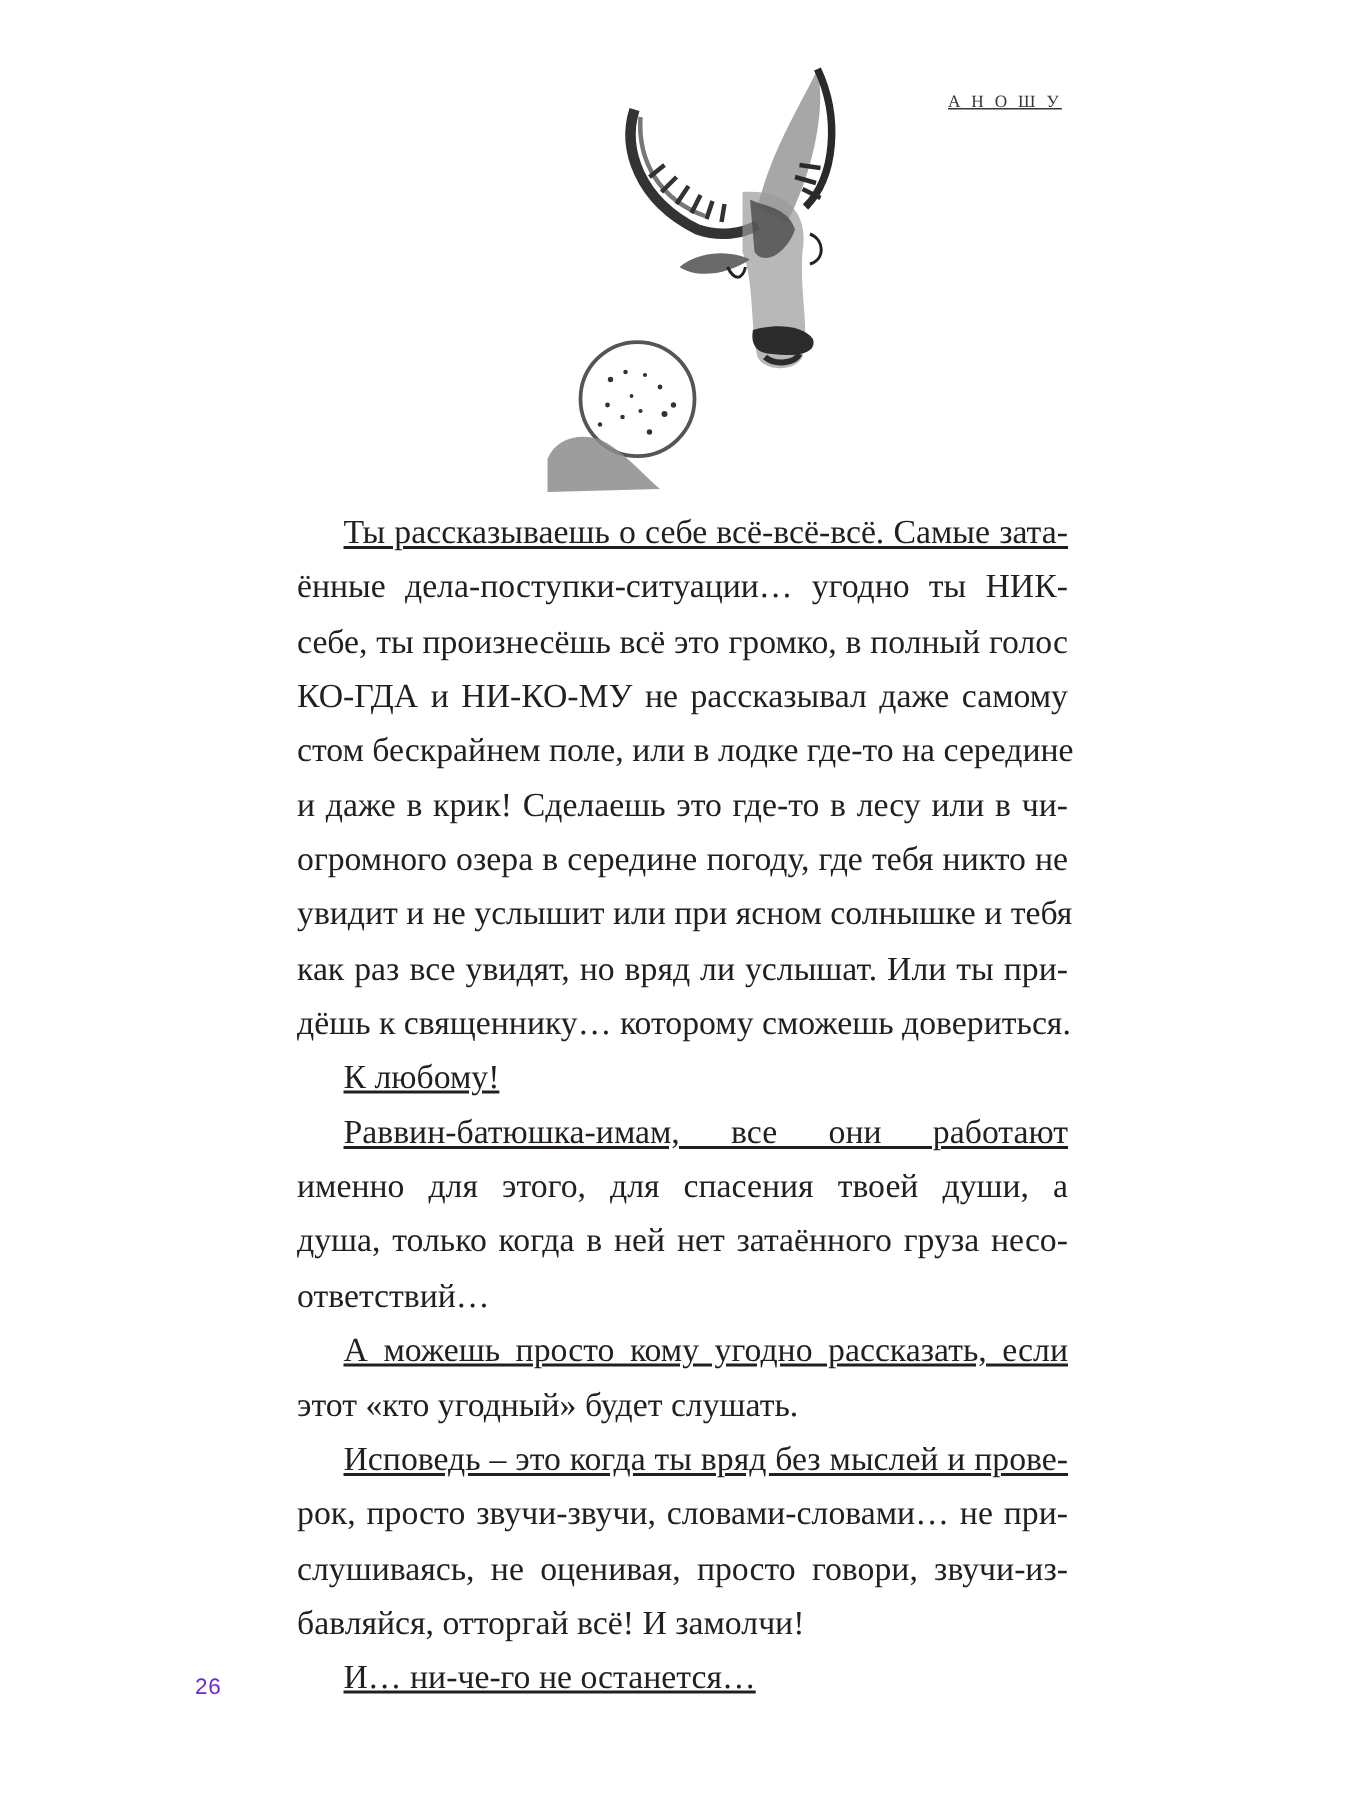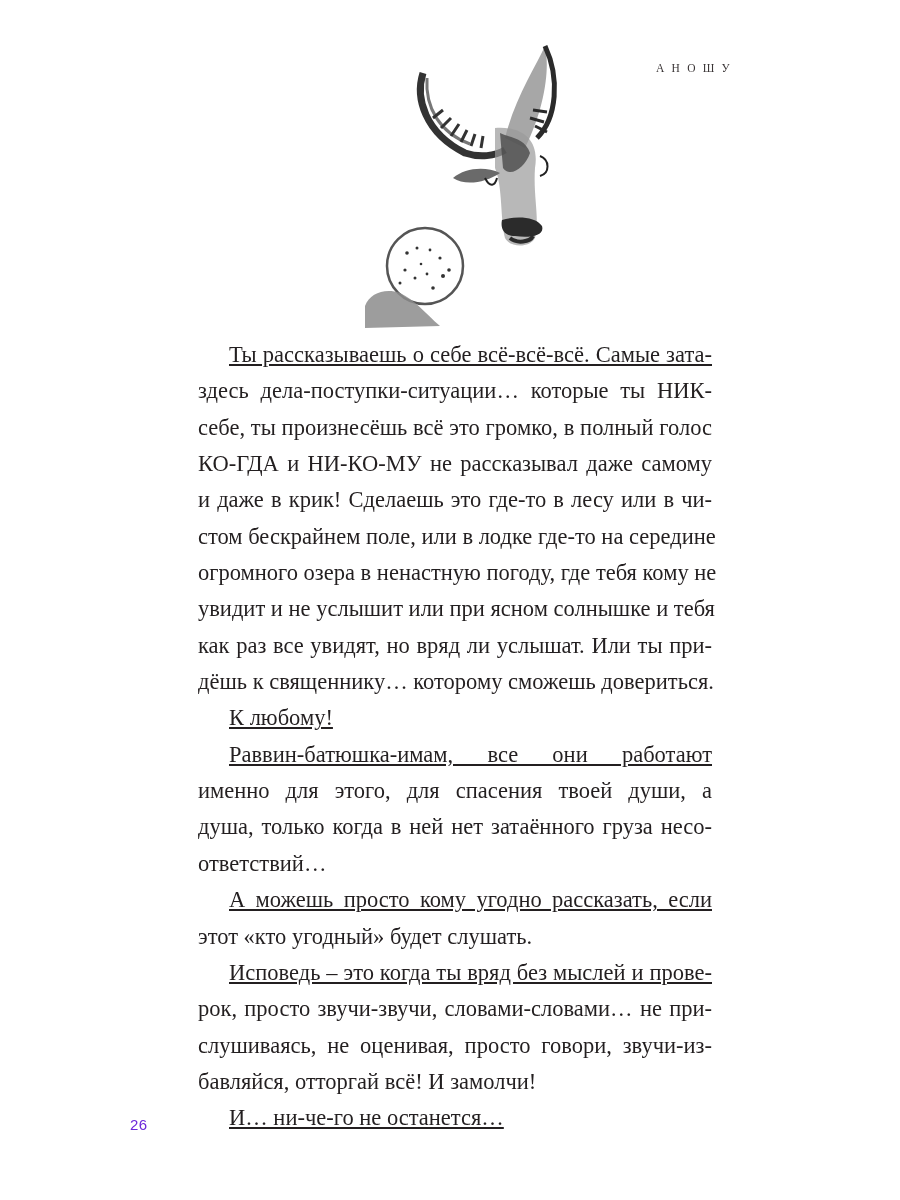--- a/index.html
+++ b/index.html
@@ -1,17 +1,17 @@
 <!DOCTYPE html>
 <html><head>
   <meta charset="utf-8">
   <style>
     html, body { margin:0; padding:0; background:#ffffff; }
     body { width:900px; height:1200px; position:relative; overflow:hidden; font-family:"Liberation Serif","DejaVu Serif",serif; color:#231f20; }
-    .running-head { position:absolute; left:656px; top:62px; font-size:11.5px; letter-spacing:2.2px; color:#3a3536; }
+    .running-head { position:absolute; left:632px; top:62px; font-size:11.5px; letter-spacing:2.2px; color:#3a3536;text-decoration:underline; }
     .illustration { position:absolute; left:345px; top:38px; width:230px; height:290px; }
     .text-block { position:absolute; left:198px; top:337px; width:514px; font-size:22.5px; line-height:36.35px; }
     .line { display:block; height:36.35px; white-space:nowrap; text-align:justify; text-align-last:justify; }
     .line.last { text-align:center; text-align-last:left; }
     .line.indent { padding-left:31px;text-decoration:underline; }
     .folio { position:absolute; left:130px; top:1116px; font-size:15px; color:#6d28d9; font-family:"Liberation Sans","DejaVu Sans",sans-serif; letter-spacing:0.5px; }
   </style>
 </head>
 <body>
 
@@ -53,26 +53,26 @@
         <circle cx="76" cy="226" r="1.3"></circle>
         <circle cx="104" cy="232" r="1.8"></circle>
     </g>
 
     <path d="M20 268 C 25 255, 40 250, 55 255 C 70 262, 80 275, 95 288 L 20 290 Z" fill="#8c8c8c" opacity="0.85"></path>
   </svg>
 </div>
 
 <div class="text-block" id="text-block">
     <span class="line indent">Ты рассказываешь о себе всё-всё-всё. Самые зата-</span>
-    <span class="line">здесь дела-поступки-ситуации… которые ты НИК-</span>
+    <span class="line">ённые дела-поступки-ситуации… угодно ты НИК-</span>
     <span class="line">себе, ты произнесёшь всё это громко, в полный голос</span>
     <span class="line">КО-ГДА и НИ-КО-МУ не рассказывал даже самому</span>
+    <span class="line">стом бескрайнем поле, или в лодке где-то на середине</span>
     <span class="line">и даже в крик! Сделаешь это где-то в лесу или в чи-</span>
-    <span class="line">стом бескрайнем поле, или в лодке где-то на середине</span>
-    <span class="line">огромного озера в ненастную погоду, где тебя кому не</span>
+    <span class="line">огромного озера в середине погоду, где тебя никто не</span>
     <span class="line">увидит и не услышит или при ясном солнышке и тебя</span>
     <span class="line">как раз все увидят, но вряд ли услышат. Или ты при-</span>
     <span class="line last">дёшь к священнику… которому сможешь довериться.</span>
     <span class="line indent last">К любому!</span>
     <span class="line indent">Раввин-батюшка-имам, все они работают</span>
     <span class="line">именно для этого, для спасения твоей души, а</span>
     <span class="line">душа, только когда в ней нет затаённого груза несо-</span>
     <span class="line last">ответствий…</span>
     <span class="line indent">А можешь просто кому угодно рассказать, если</span>
     <span class="line last">этот «кто угодный» будет слушать.</span>

